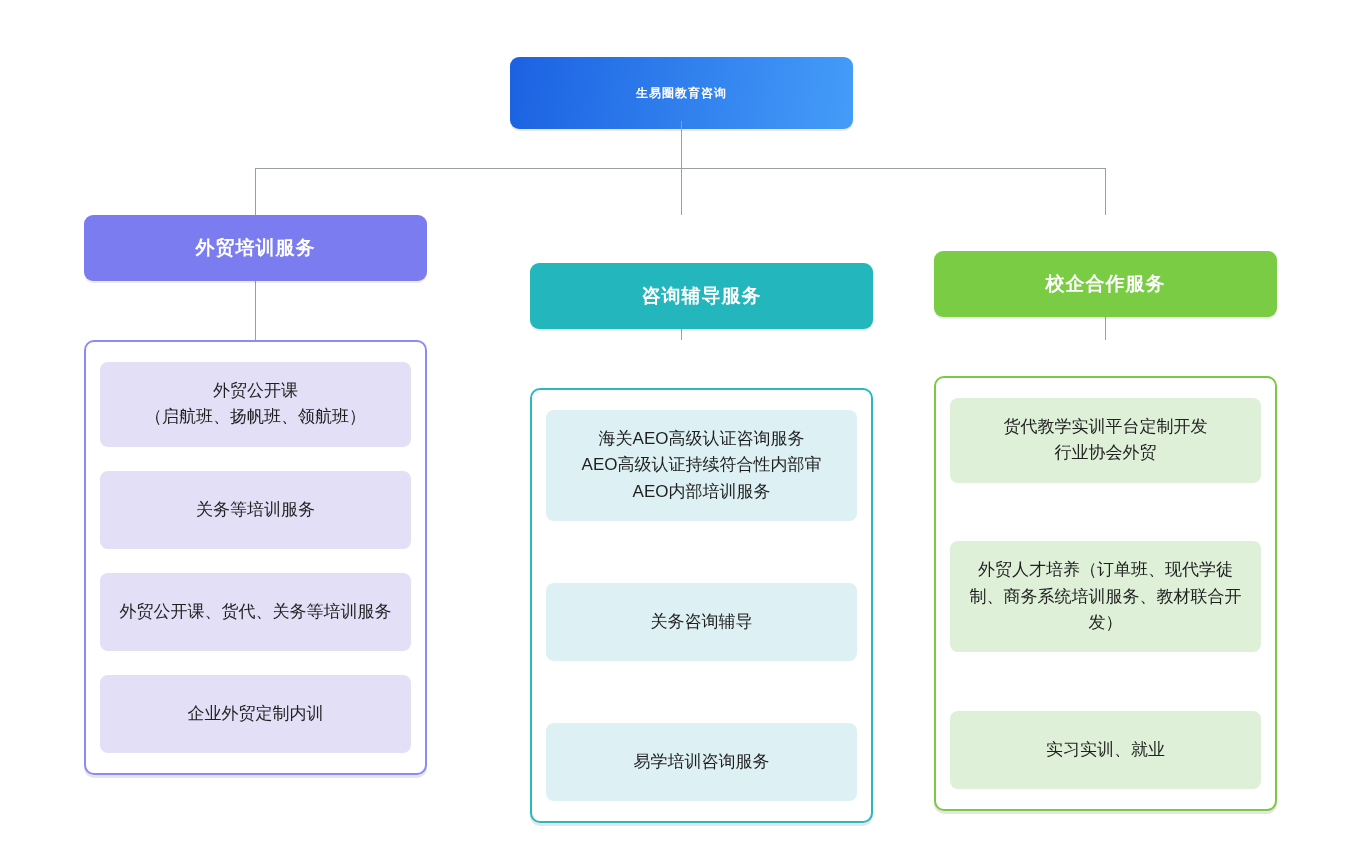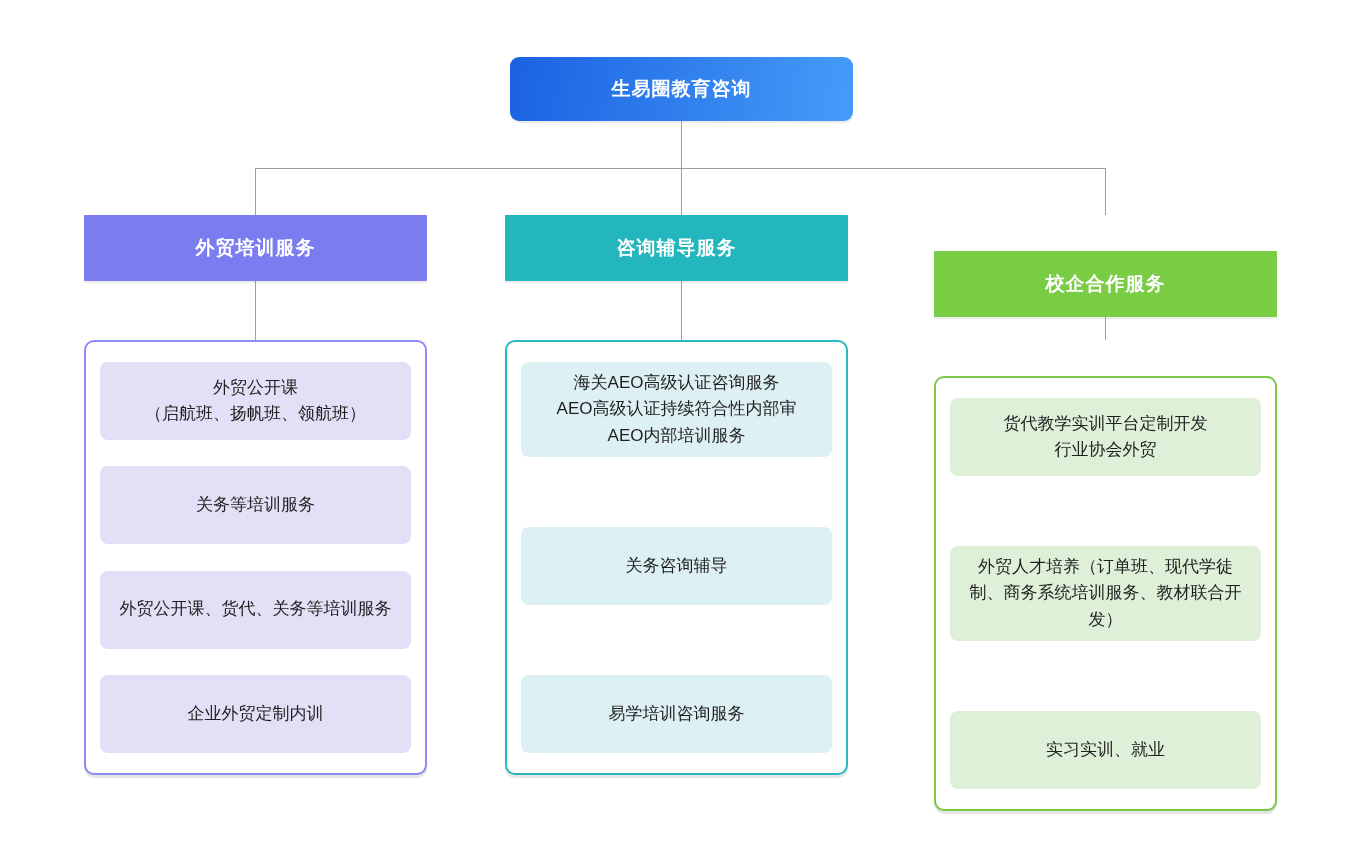--- a/index.html
+++ b/index.html
@@ -13,43 +13,43 @@
     width: 1360px;
     height: 844px;
     background: #ffffff;
     overflow: hidden;
   }
   .root-node {
     position: absolute;
     left: 510px;
     top: 57px;
     width: 343px;
-    height: 64px;
+    height: 72px;
     border-radius: 9px;
     display: flex;
     align-items: center;
     justify-content: center;
     color: #ffffff;
-    font-size: 19px;
+    font-size: 12px;
     font-weight: bold;
     letter-spacing: 1px;
     box-shadow: 0 2px 0 rgba(0,0,0,0.08);
   }
   .connector {
     position: absolute;
     background: #98A0A6;
   }
   .branch {
     position: absolute;
     top: 215px;
     width: 343px;
   }
   .branch-header {
     height: 66px;
-    border-radius: 1px;
+    border-radius: 9px;
     background: var(--header-bg);
     display: flex;
     align-items: center;
     justify-content: center;
     color: #ffffff;
     font-size: 19px;
     font-weight: bold;
     letter-spacing: 1px;
     box-shadow: 0 2px 0 rgba(0,0,0,0.07);
   }
@@ -68,21 +68,21 @@
   }
   .service-item {
     background: var(--item-bg);
     border-radius: 8px;
     min-height: 78px;
     box-sizing: border-box;
     display: flex;
     align-items: center;
     justify-content: center;
     text-align: center;
-    padding: 8px 14px;
+    padding: 16px 14px;
     font-size: 17px;
     line-height: 1.55;
     color: #1f1f1f;
     white-space: pre-line;
   }
 </style>
 </head>
 <body>
 
 <div class="canvas">
@@ -106,21 +106,21 @@
     </div>
     <div class="branch-box">
       <div class="service-item">外贸公开课
 （启航班、扬帆班、领航班）</div>
       <div class="service-item">关务等培训服务</div>
       <div class="service-item">外贸公开课、货代、关务等培训服务</div>
       <div class="service-item">企业外贸定制内训</div>
     </div>
   </div>
 
-  <div class="branch" style="left: 505px; --header-bg: #23B6BC; --border: #2AB8BE; --item-bg: #DDF0F3;">
+  <div class="branch" style="left: 530px; margin-top: 48px; --header-bg: #23B6BC; --border: #2AB8BE; --item-bg: #DDF0F3;">
     <div class="branch-header">
       <span>咨询辅导服务</span>
     </div>
     <div class="branch-box">
       <div class="service-item">海关AEO高级认证咨询服务
 AEO高级认证持续符合性内部审
 AEO内部培训服务</div>
       <div class="service-item">关务咨询辅导</div>
       <div class="service-item">易学培训咨询服务</div>
     </div>

